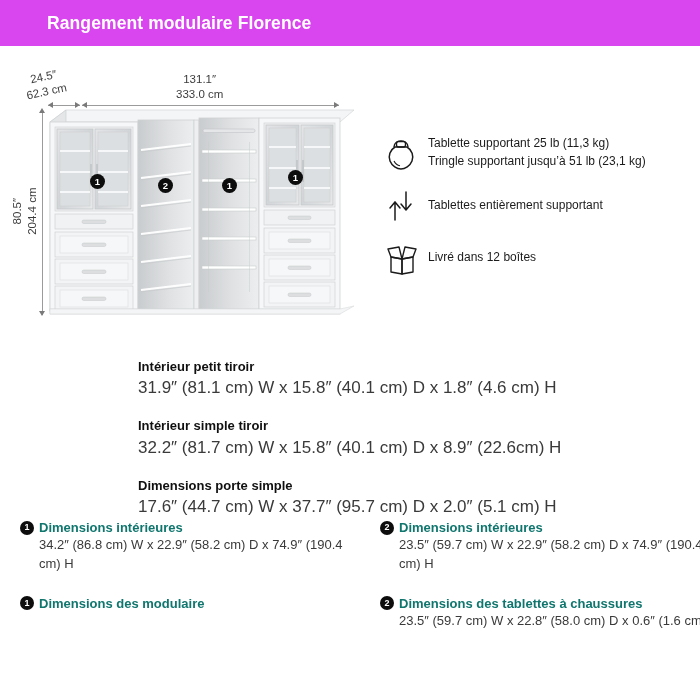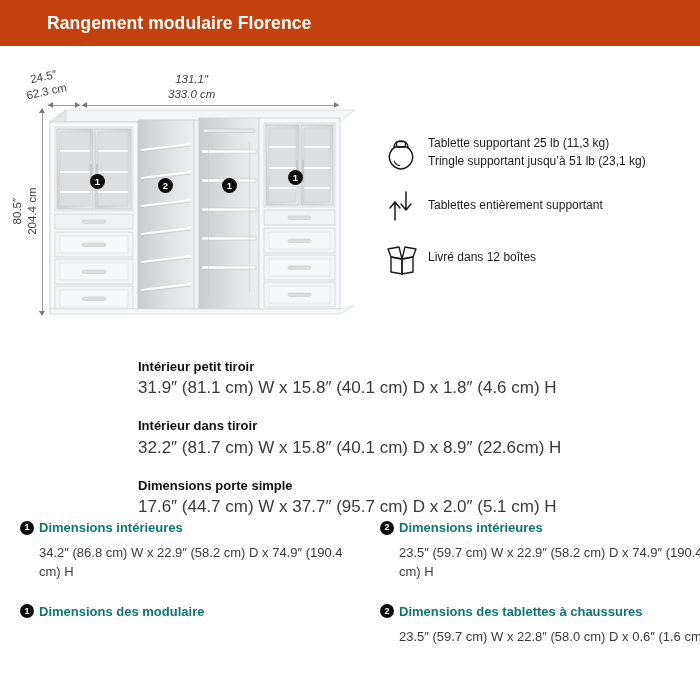--- a/index.html
+++ b/index.html
@@ -15,21 +15,21 @@
     overflow: hidden;
     position: relative;
   }
 
   
   .header-bar {
     position: absolute;
     left: 0; top: 0;
     width: 700px;
     height: 46px;
-    background: #c2410c;
+    background: #d946ef;
     display: flex;
     align-items: center;
   }
   .header-title {
     margin-left: 47px;
     color: #ffffff;
     font-size: 17.5px;
     font-weight: bold;
     letter-spacing: 0.1px;
     white-space: nowrap;
@@ -52,23 +52,22 @@
     line-height: 1.32;
     text-align: center;
   }
   .dim-depth {
     left: 22px;
     top: 28px;
     transform: rotate(-12deg);
     transform-origin: left top;
   }
   .dim-width {
-    left: 168px;
+    left: 176px;
     top: 26px;
-    font-style: italic;
   }
   .dim-height {
     left: -30px;
     top: 150px;
     width: 110px;
     transform: rotate(-90deg);
     transform-origin: center center;
   }
 
   
@@ -212,21 +211,21 @@
     font-size: 13px;
     font-weight: bold;
     color: #0f766e;
     white-space: nowrap;
   }
   .grid-value {
     font-size: 13px;
     color: #3a3a3a;
     line-height: 1.45;
     padding-left: 19px;
-    margin-top: 9px;
+    margin-top: 1px;
   }
 </style>
 </head>
 <body>
 
 <div class="header-bar">
   <div class="header-title">Rangement modulaire Florence</div>
 </div>
 
 <div class="diagram-zone">
@@ -455,21 +454,21 @@
 
   </div>
 </div>
 
 <div class="center-specs">
   <div class="spec-group">
     <div class="spec-title">Intérieur petit tiroir</div>
     <div class="spec-value">31.9″ (81.1 cm) W x 15.8″ (40.1 cm) D x 1.8″ (4.6 cm) H</div>
   </div>
   <div class="spec-group">
-    <div class="spec-title">Intérieur dans tiroir</div>
+    <div class="spec-title">Intérieur simple tiroir</div>
     <div class="spec-value">32.2″ (81.7 cm) W x 15.8″ (40.1 cm) D x 8.9″ (22.6cm) H</div>
   </div>
   <div class="spec-group">
     <div class="spec-title">Dimensions porte simple</div>
     <div class="spec-value">17.6″ (44.7 cm) W x 37.7″ (95.7 cm) D x 2.0″ (5.1 cm) H</div>
   </div>
 </div>
 
 <div class="bottom-grid">
 

